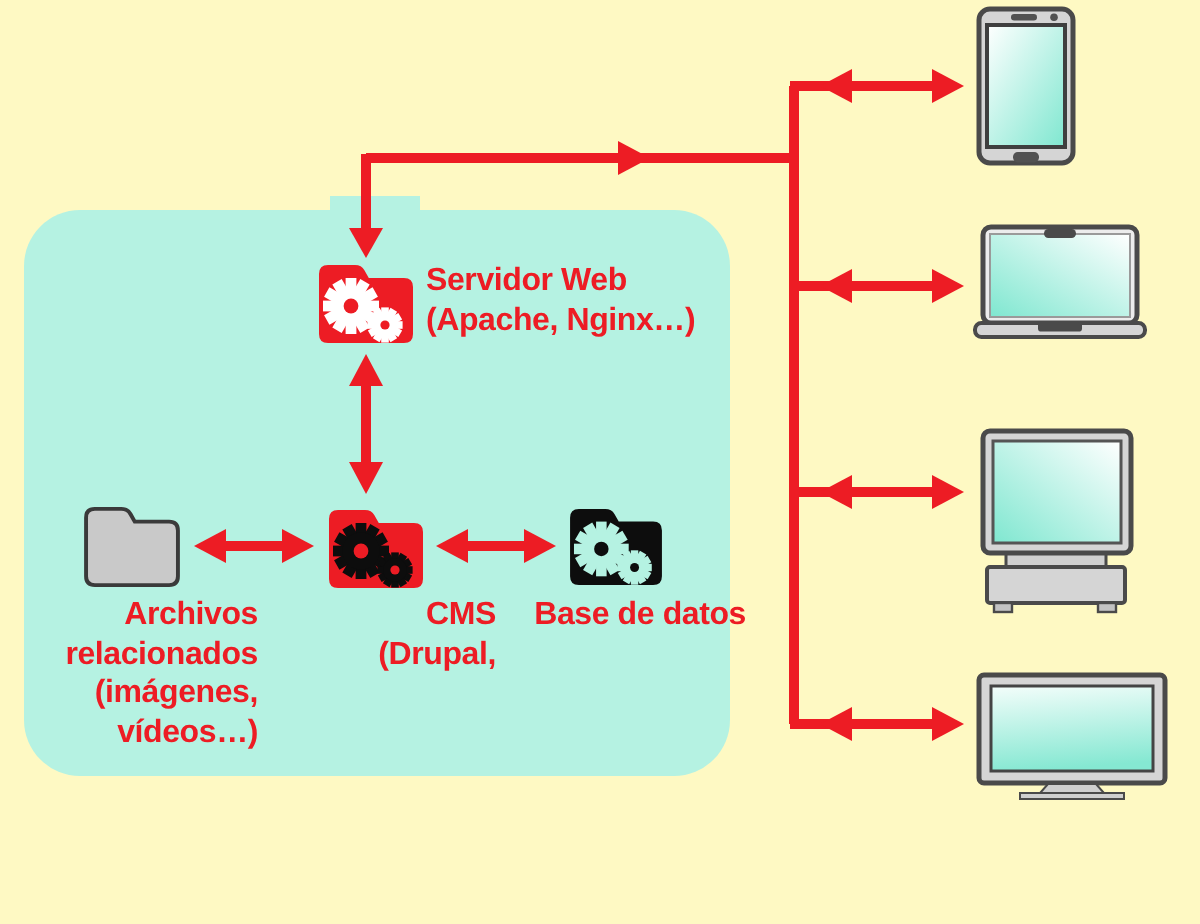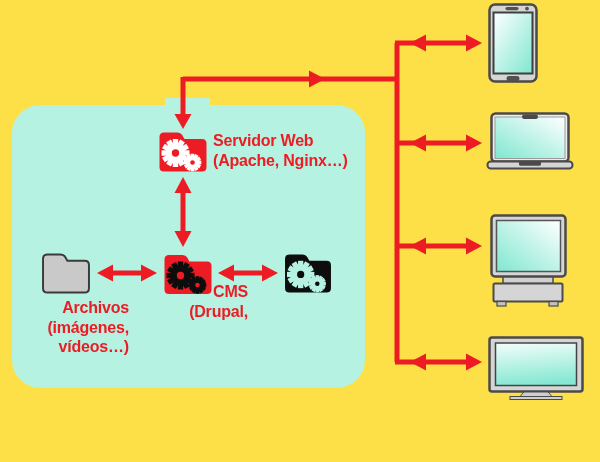--- a/index.html
+++ b/index.html
@@ -1,37 +1,37 @@
 <!DOCTYPE html>
 <html><head>
 <meta charset="utf-8">
 <style>
   html,body{margin:0;padding:0;background:#000;}
   .stage{
-    position:relative;width:600px;height:462px;background:#fde047;overflow:hidden;
+    position:relative;width:600px;height:462px;background:#fef9c3;overflow:hidden;
     font-family:"Liberation Sans",sans-serif;
   }
   .server-box{
     position:absolute;left:12px;top:105px;width:353px;height:283px;
     background:#b5f2e2;border-radius:28px;
   }
   .server-box-notch{
     position:absolute;left:165px;top:98px;width:45px;height:12px;
     background:#b5f2e2;
   }
   .connectors,.icon-svg{position:absolute;}
   .connectors{left:0;top:0;}
   .label{
     position:absolute;color:#ed1c24;font-size:16px;line-height:19.5px;
     font-weight:bold;text-align:right;letter-spacing:-0.2px;white-space:nowrap;
   }
   .label span{display:block;}
   .label-webserver{left:213px;top:131px;text-align:left;}
   .label-files{left:3px;top:298px;width:126px;}
-  .label-cms{left:128px;top:282px;width:120px;}
+  .label-cms{left:128px;top:298px;width:120px;}
   .label-db{left:243px;top:298px;width:130px;}
   .hidden-defs{position:absolute;width:0;height:0;}
 </style>
 </head>
 <body>
 
 <div class="stage">
 
   <svg class="hidden-defs" aria-hidden="true">
     <defs>
@@ -162,28 +162,30 @@
         <circle r="2.3" fill="#0d0d0d"></circle>
     </g>
   </svg>
 
   <div class="label label-webserver">
     <span>Servidor Web</span>
     <span>(Apache, Nginx…)</span>
   </div>
   <div class="label label-files">
     <span>Archivos</span>
+    <span>relacionados</span>
     <span>(imágenes,</span>
     <span>vídeos…)</span>
   </div>
   <div class="label label-cms">
     <span>CMS</span>
     <span>(Drupal,</span>
   </div>
   <div class="label label-db">
+    <span>Base de datos</span>
   </div>
 
   <svg class="icon-svg" style="left:488px;top:3px;" width="50" height="80" viewBox="0 0 50 80">
     <rect x="1.5" y="1.5" width="47" height="77" rx="5.5" fill="#d5d5d5" stroke="#4a4a4a" stroke-width="2.5"></rect>
     <rect x="5.5" y="9.5" width="39" height="61" fill="url(#g-tlbr)" stroke="#3f3f3f" stroke-width="2"></rect>
     <rect x="17.5" y="4" width="13" height="3.2" rx="1.6" fill="#515151"></rect>
     <circle cx="39" cy="5.6" r="1.9" fill="#515151"></circle>
     <rect x="18.5" y="73" width="13" height="5.2" rx="2.4" fill="#515151"></rect>
   </svg>
 

